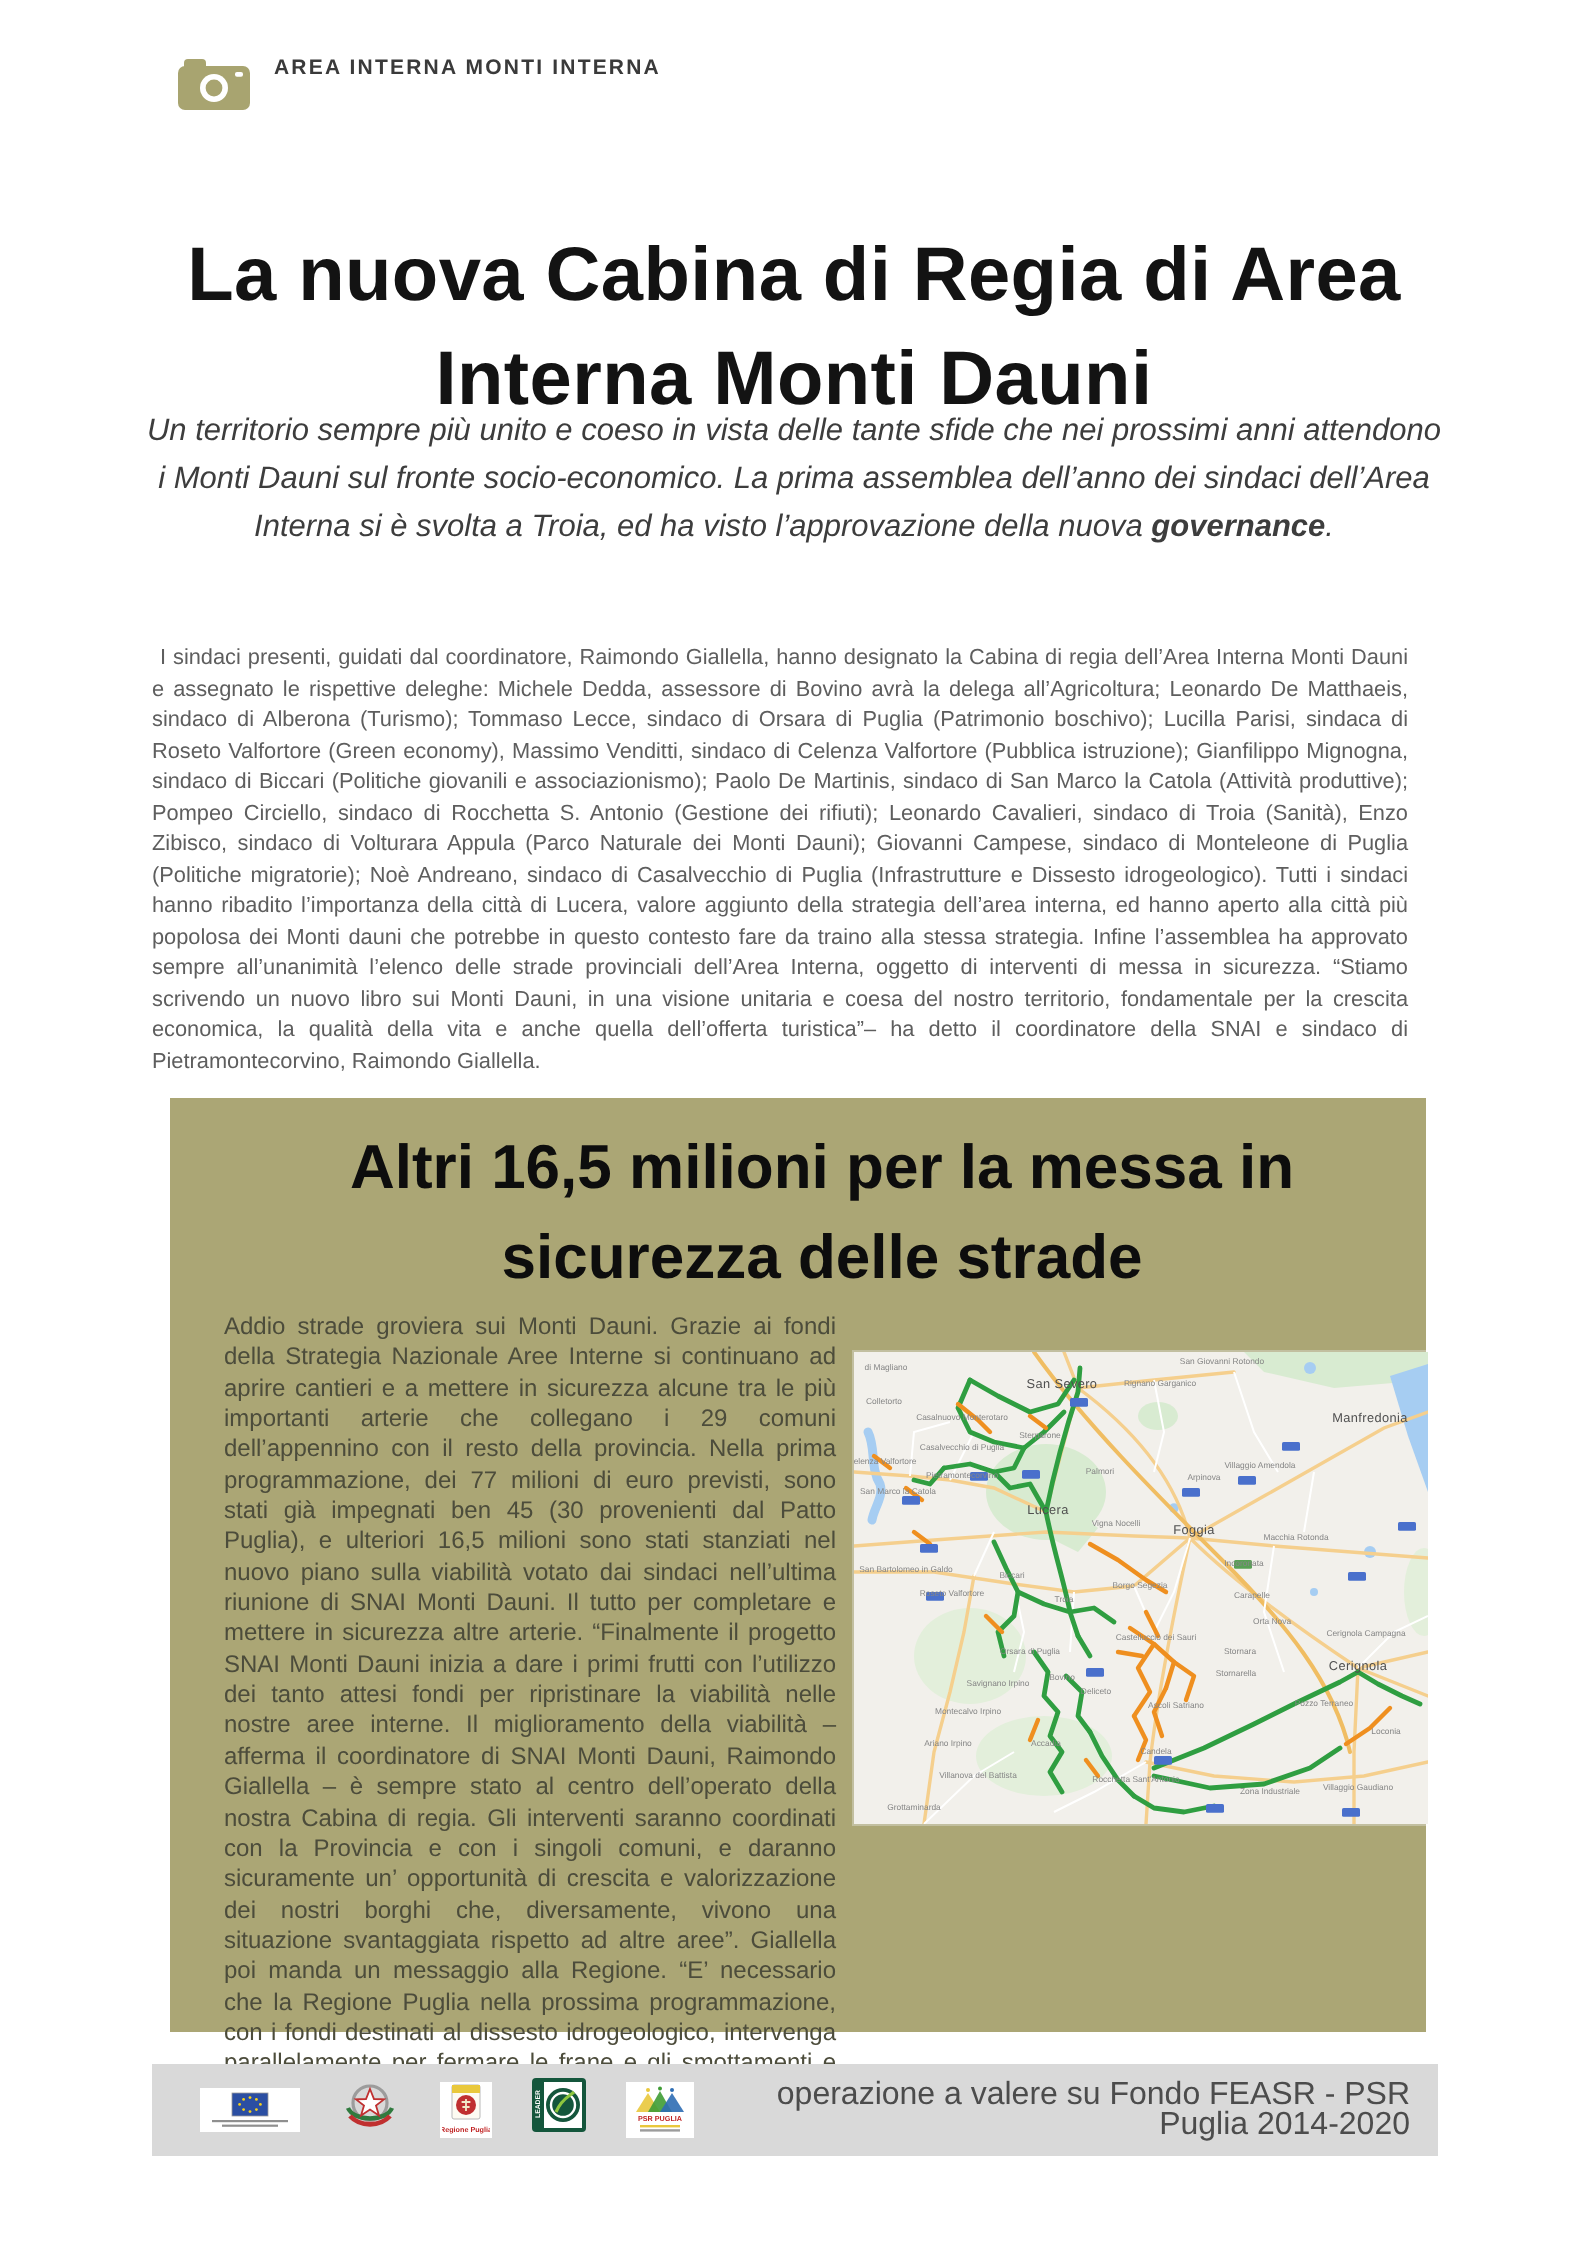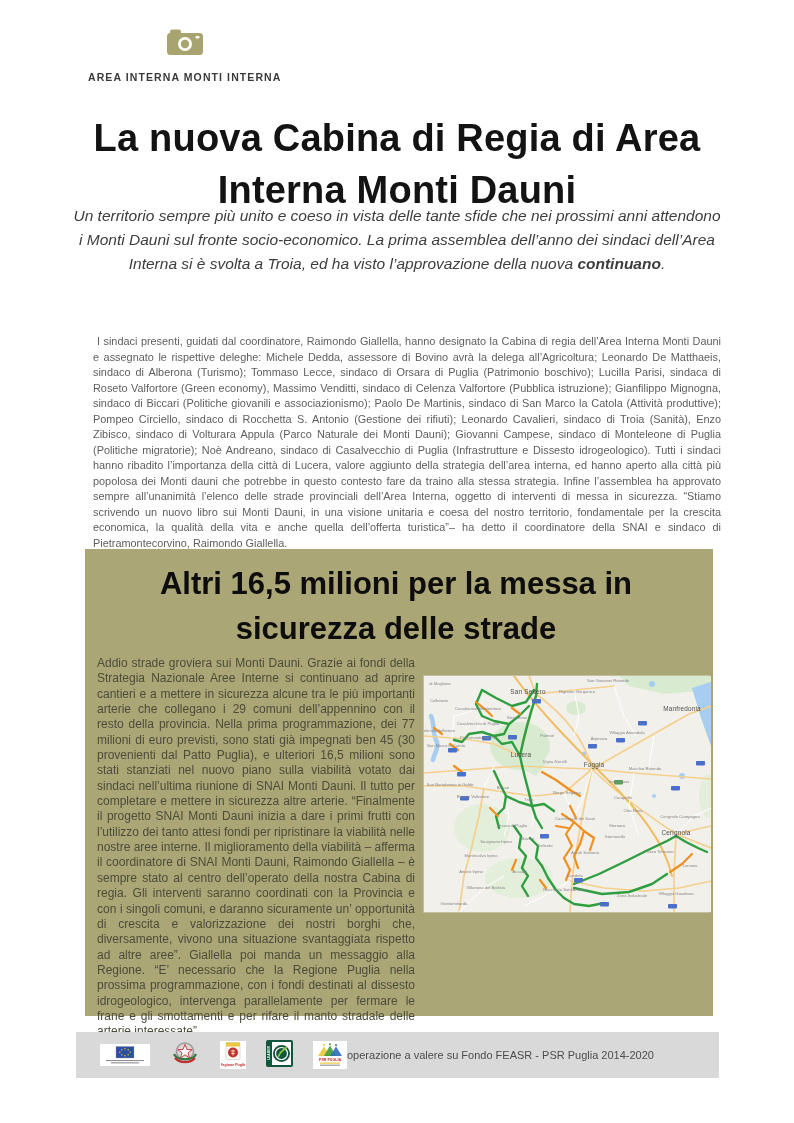--- a/index.html
+++ b/index.html
@@ -11,45 +11,45 @@
     --brand-olive:#a8a470;
   }
   *{box-sizing:border-box;margin:0;padding:0}
   html,body{background:#ffffff}
   body{
     width:794px;height:1123px;position:relative;overflow:hidden;
     font-family:"Liberation Sans",sans-serif;
   }
   .brand{
     position:absolute;left:88px;top:28px;
-    display:flex;align-items:center;gap:11px;flex-direction:column;
+    display:flex;align-items:flex-start;gap:11px;
   }
   .brand-label{
     font-size:10.5px;letter-spacing:1.1px;color:#3a3a3a;font-weight:bold;
   }
   .page-title{
     position:absolute;left:67px;top:84px;width:660px;
     text-align:center;font-size:38px;line-height:52px;font-weight:800;
     color:var(--title-color);letter-spacing:.2px;margin-top:28px;
   }
   .subtitle{
     position:absolute;left:72px;top:204px;width:650px;
     text-align:center;font-style:italic;font-size:15.5px;line-height:24px;
     color:#3d3d3d;
   }
   .subtitle b{font-weight:bold}
   .body-par{
-    position:absolute;left:93px;top:322px;width:628px;
+    position:absolute;left:76px;top:322px;width:628px;
     font-size:10.9px;line-height:15.5px;color:var(--body-text);
-    text-align:justify;text-indent:4px;margin-top:12px;
+    text-align:justify;text-indent:4px;
   }
   .box{
     position:absolute;left:85px;top:549px;width:628px;height:467px;
     background:var(--olive);
-    padding:12px 0 0 12px;
+    padding:12px 0 0 27px;
   }
   .box-title{
     width:598px;text-align:center;font-size:31px;line-height:45px;
     font-weight:800;color:#0d0d0d;margin-bottom:2px;
   }
   .box-cols{display:flex;}
   .box-left{
     width:318px;font-size:12px;line-height:15.35px;color:var(--box-text);
     text-align:justify;padding-top:3px;
   }
@@ -62,21 +62,21 @@
   .town{font-size:4.2px;fill:#868686;text-anchor:middle}
   .city{font-size:6.4px;fill:#4f4f4f;text-anchor:middle;letter-spacing:.2px}
   .footer{
     position:absolute;left:76px;top:1032px;width:643px;height:46px;
     background:var(--footer-gray);
     display:flex;align-items:center;padding:0 14px 0 24px;
   }
   .logos{display:flex;align-items:center;gap:20px}
   .logo-card{background:#fff;display:flex;flex-direction:column;align-items:center;justify-content:center}
   .footer-text{
-    flex:1;text-align:left;font-size:11px;line-height:15px;color:#4c4c4c;
+    flex:1;text-align:right;font-size:16px;line-height:15px;color:#4c4c4c;
   }
   .tiny-red{font-size:3.6px;fill:#c02424;text-anchor:middle;font-weight:bold}
 </style>
 </head>
 <body>
 
 <div class="brand">
   <span>
     <svg width="38" height="28" viewBox="0 0 38 28">
       <rect x="4" y="1.5" width="11" height="6" rx="2" fill="#a8a470"></rect>
@@ -84,21 +84,21 @@
       <circle cx="19" cy="16" r="7" fill="#ffffff"></circle>
       <circle cx="19" cy="16" r="4.2" fill="#a8a470"></circle>
       <rect x="29.5" y="8" width="4" height="2.4" rx="1" fill="#ffffff"></rect>
     </svg>
   </span>
   <span class="brand-label">AREA INTERNA MONTI INTERNA</span>
 </div>
 
 <h1 class="page-title">La nuova Cabina di Regia di Area Interna Monti Dauni</h1>
 
-<p class="subtitle"><span>Un territorio sempre più unito e coeso in vista delle tante sfide che nei prossimi anni attendono i Monti Dauni sul fronte socio-economico. La prima assemblea dell’anno dei sindaci dell’Area Interna si è svolta a Troia, ed ha visto l’approvazione della nuova </span><b>continuano</b><span>.</span></p>
+<p class="subtitle"><span>Un territorio sempre più unito e coeso in vista delle tante sfide che nei prossimi anni attendono i Monti Dauni sul fronte socio-economico. La prima assemblea dell’anno dei sindaci dell’Area Interna si è svolta a Troia, ed ha visto l’approvazione della nuova </span><b>governance</b><span>.</span></p>
 
 <p class="body-par">I sindaci presenti, guidati dal coordinatore, Raimondo Giallella, hanno designato la Cabina di regia dell’Area Interna Monti Dauni e assegnato le rispettive deleghe: Michele Dedda, assessore di Bovino avrà la delega all’Agricoltura; Leonardo De Matthaeis, sindaco di Alberona (Turismo); Tommaso Lecce, sindaco di Orsara di Puglia (Patrimonio boschivo); Lucilla Parisi, sindaca di Roseto Valfortore (Green economy), Massimo Venditti, sindaco di Celenza Valfortore (Pubblica istruzione); Gianfilippo Mignogna, sindaco di Biccari (Politiche giovanili e associazionismo); Paolo De Martinis, sindaco di San Marco la Catola (Attività produttive); Pompeo Circiello, sindaco di Rocchetta S. Antonio (Gestione dei rifiuti); Leonardo Cavalieri, sindaco di Troia (Sanità), Enzo Zibisco, sindaco di Volturara Appula (Parco Naturale dei Monti Dauni); Giovanni Campese, sindaco di Monteleone di Puglia (Politiche migratorie); Noè Andreano, sindaco di Casalvecchio di Puglia (Infrastrutture e Dissesto idrogeologico). Tutti i sindaci hanno ribadito l’importanza della città di Lucera, valore aggiunto della strategia dell’area interna, ed hanno aperto alla città più popolosa dei Monti dauni che potrebbe in questo contesto fare da traino alla stessa strategia. Infine l’assemblea ha approvato sempre all’unanimità l’elenco delle strade provinciali dell’Area Interna, oggetto di interventi di messa in sicurezza. “Stiamo scrivendo un nuovo libro sui Monti Dauni, in una visione unitaria e coesa del nostro territorio, fondamentale per la crescita economica, la qualità della vita e anche quella dell’offerta turistica”– ha detto il coordinatore della SNAI e sindaco di Pietramontecorvino, Raimondo Giallella.</p>
 
 <section class="box">
   <h2 class="box-title">Altri 16,5 milioni per la messa in sicurezza delle strade</h2>
   <div class="box-cols">
     <p class="box-left">Addio strade groviera sui Monti Dauni. Grazie ai fondi della Strategia Nazionale Aree Interne si continuano ad aprire cantieri e a mettere in sicurezza alcune tra le più importanti arterie che collegano i 29 comuni dell’appennino con il resto della provincia. Nella prima programmazione, dei 77 milioni di euro previsti, sono stati già impegnati ben 45 (30 provenienti dal Patto Puglia), e ulteriori 16,5 milioni sono stati stanziati nel nuovo piano sulla viabilità votato dai sindaci nell’ultima riunione di SNAI Monti Dauni. Il tutto per completare e mettere in sicurezza altre arterie. “Finalmente il progetto SNAI Monti Dauni inizia a dare i primi frutti con l’utilizzo dei tanto attesi fondi per ripristinare la viabilità nelle nostre aree interne. Il miglioramento della viabilità – afferma il coordinatore di SNAI Monti Dauni, Raimondo Giallella – è sempre stato al centro dell’operato della nostra Cabina di regia. Gli interventi saranno coordinati con la Provincia e con i singoli comuni, e daranno sicuramente un’ opportunità di crescita e valorizzazione dei nostri borghi che, diversamente, vivono una situazione svantaggiata rispetto ad altre aree”. Giallella poi manda un messaggio alla Regione. “E’ necessario che la Regione Puglia nella prossima programmazione, con i fondi destinati al dissesto idrogeologico, intervenga parallelamente per fermare le frane e gli smottamenti e per rifare il manto stradale delle arterie interessate”.</p>
     <div class="map-wrap">
       <svg id="map-svg" width="287" height="236" viewBox="0 0 287 236">
 

